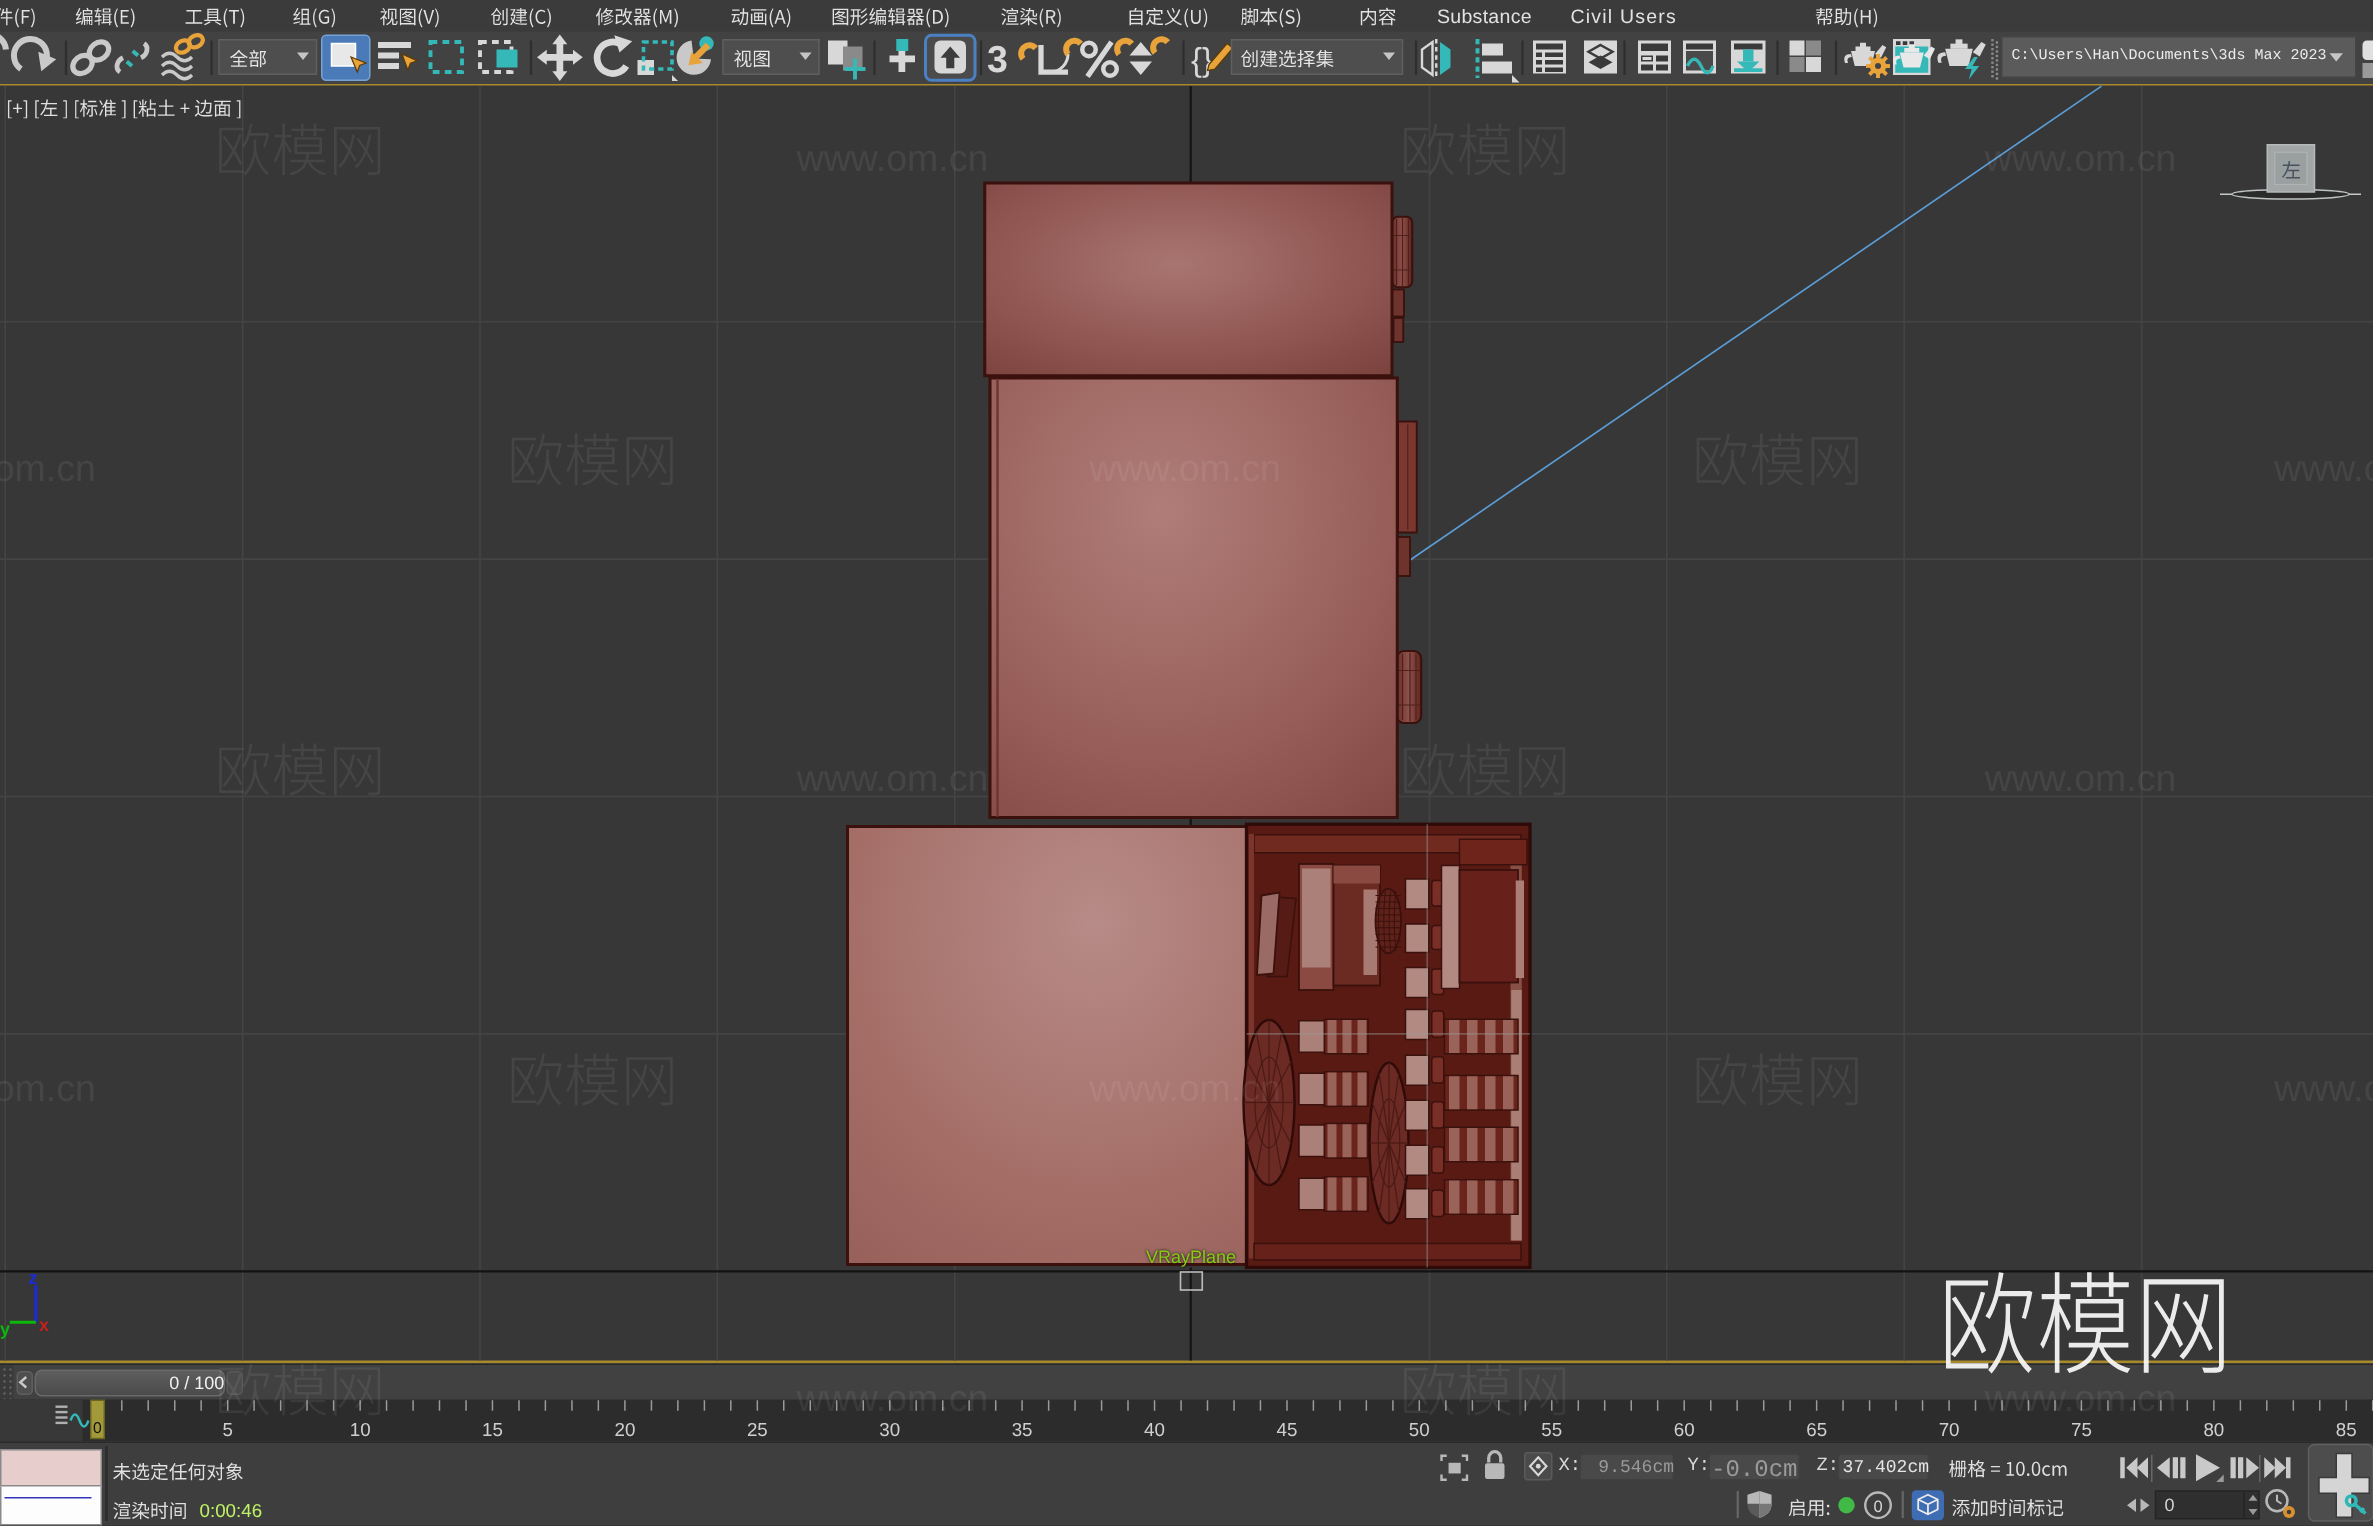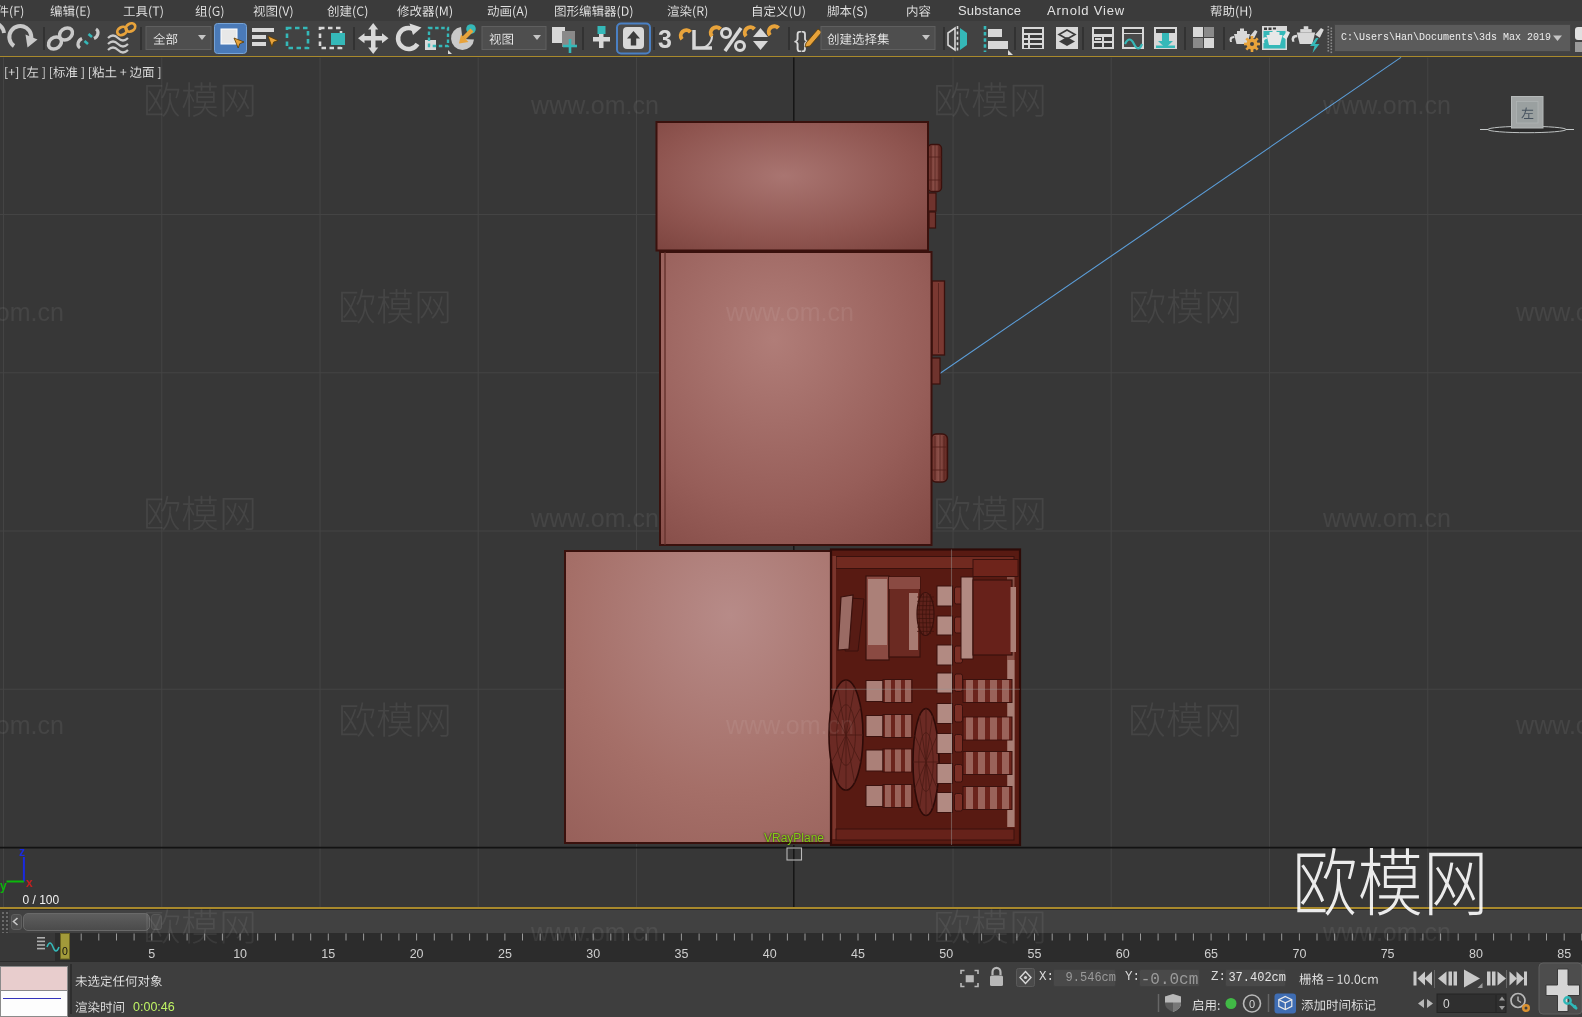--- a/index.html
+++ b/index.html
@@ -43,21 +43,21 @@
 <svg style="position:absolute;left:827.0px;top:1.7px;overflow:visible" width="41" height="18">
       <path transform="translate(0,13.8)" d="M1.1 -10.0V-5.5C1.1 -3.7 1.0 -1.2 0.4 0.6C0.6 0.7 0.9 0.9 1.1 1.0C1.5 -0.2 1.7 -1.8 1.8 -3.2H3.3V-0.1C3.3 0.0 3.2 0.1 3.1 0.1C3.0 0.1 2.6 0.1 2.1 0.1C2.2 0.3 2.3 0.7 2.3 0.9C3.0 0.9 3.4 0.9 3.7 0.7C4.0 0.6 4.0 0.3 4.0 -0.1V-10.0ZM1.8 -9.2H3.3V-7.1H1.8ZM1.8 -6.3H3.3V-4.1H1.8L1.8 -5.5ZM8.7 -9.8V1.0H9.5V-8.9H10.8V-2.1C10.8 -2.0 10.8 -2.0 10.7 -2.0C10.6 -2.0 10.2 -2.0 9.7 -2.0C9.9 -1.7 10.0 -1.3 10.0 -1.1C10.6 -1.1 11.0 -1.1 11.3 -1.3C11.6 -1.4 11.7 -1.7 11.7 -2.1V-9.8ZM4.7 -0.3 4.7 -0.3C4.9 -0.5 5.3 -0.6 7.5 -1.0C7.6 -0.7 7.6 -0.4 7.6 -0.2L8.3 -0.5C8.2 -1.3 7.8 -2.7 7.4 -3.7L6.8 -3.5C7.0 -3.0 7.2 -2.3 7.3 -1.7L5.5 -1.4C5.9 -2.3 6.3 -3.6 6.6 -4.7H8.3V-5.6H6.8V-7.5H8.1V-8.4H6.8V-10.4H6.0V-8.4H4.6V-7.5H6.0V-5.6H4.4V-4.7H5.7C5.5 -3.4 5.0 -2.2 4.9 -1.9C4.7 -1.4 4.6 -1.2 4.4 -1.1C4.5 -0.9 4.7 -0.5 4.7 -0.3Z M18.2 -10.5V-7.9H13.3V-6.9H17.1C16.2 -4.8 14.6 -2.8 13.0 -1.8C13.2 -1.6 13.5 -1.2 13.7 -1.0C15.5 -2.2 17.1 -4.5 18.1 -6.9H18.2V-2.3H15.3V-1.3H18.2V1.0H19.2V-1.3H22.1V-2.3H19.2V-6.9H19.4C20.4 -4.5 22.0 -2.2 23.8 -1.0C24.0 -1.3 24.3 -1.6 24.6 -1.8C22.8 -2.8 21.2 -4.8 20.4 -6.9H24.2V-7.9H19.2V-10.5Z M28.0 2.5 28.7 2.1C27.6 0.4 27.1 -1.8 27.1 -3.9C27.1 -6.0 27.6 -8.1 28.7 -9.9L28.0 -10.2C26.8 -8.3 26.1 -6.3 26.1 -3.9C26.1 -1.4 26.8 0.6 28.0 2.5Z M33.0 0.2C34.9 0.2 36.1 -1.0 36.1 -2.4C36.1 -3.8 35.3 -4.4 34.2 -4.9L33.0 -5.5C32.2 -5.8 31.4 -6.1 31.4 -7.0C31.4 -7.8 32.1 -8.3 33.1 -8.3C34.0 -8.3 34.7 -8.0 35.2 -7.5L35.8 -8.2C35.2 -8.9 34.2 -9.3 33.1 -9.3C31.5 -9.3 30.2 -8.3 30.2 -6.9C30.2 -5.6 31.3 -4.9 32.1 -4.5L33.4 -4.0C34.3 -3.6 35.0 -3.3 35.0 -2.3C35.0 -1.5 34.2 -0.9 33.0 -0.9C32.1 -0.9 31.2 -1.3 30.5 -2.0L29.8 -1.2C30.6 -0.4 31.7 0.2 33.0 0.2Z M37.9 2.5C39.1 0.6 39.8 -1.4 39.8 -3.9C39.8 -6.3 39.1 -8.3 37.9 -10.2L37.2 -9.9C38.3 -8.1 38.8 -6.0 38.8 -3.9C38.8 -1.8 38.3 0.4 37.2 2.1Z" fill="#e2e2e2"></path>
     </svg>
 <svg style="position:absolute;left:906.0px;top:1.7px;overflow:visible" width="25" height="18">
       <path transform="translate(0,13.8)" d="M1.2 -8.4V1.0H2.2V-7.4H5.8C5.7 -5.8 5.2 -3.7 2.5 -2.2C2.7 -2.1 3.0 -1.7 3.2 -1.5C4.9 -2.5 5.8 -3.7 6.2 -4.9C7.4 -3.8 8.6 -2.5 9.3 -1.7L10.1 -2.3C9.3 -3.2 7.8 -4.7 6.5 -5.8C6.6 -6.4 6.7 -6.9 6.7 -7.4H10.4V-0.2C10.4 -0.0 10.3 0.1 10.1 0.1C9.8 0.1 9.0 0.1 8.1 0.0C8.2 0.3 8.3 0.7 8.4 1.0C9.5 1.0 10.3 1.0 10.7 0.8C11.2 0.7 11.3 0.4 11.3 -0.2V-8.4H6.7V-10.5H5.8V-8.4Z M16.6 -7.9C15.9 -7.0 14.8 -6.1 13.6 -5.5C13.8 -5.4 14.1 -5.0 14.3 -4.8C15.4 -5.5 16.7 -6.5 17.5 -7.6ZM19.8 -7.4C21.0 -6.6 22.4 -5.6 23.1 -4.9L23.8 -5.5C23.0 -6.2 21.6 -7.2 20.5 -7.9ZM18.7 -6.8C17.5 -5.0 15.3 -3.4 13.0 -2.5C13.2 -2.3 13.4 -2.0 13.6 -1.8C14.2 -2.0 14.7 -2.3 15.2 -2.6V1.0H16.2V0.6H21.3V1.0H22.3V-2.7C22.8 -2.5 23.3 -2.2 23.9 -1.9C24.0 -2.2 24.3 -2.5 24.5 -2.7C22.5 -3.5 20.7 -4.5 19.3 -6.1L19.5 -6.4ZM16.2 -0.2V-2.4H21.3V-0.2ZM16.2 -3.2C17.2 -3.8 18.1 -4.6 18.8 -5.5C19.6 -4.5 20.5 -3.8 21.5 -3.2ZM17.9 -10.4C18.1 -10.1 18.3 -9.7 18.4 -9.3H13.5V-7.1H14.4V-8.5H23.0V-7.1H24.0V-9.3H19.5C19.4 -9.7 19.1 -10.2 18.9 -10.6Z" fill="#e2e2e2"></path>
     </svg>
 <svg style="position:absolute;left:1210.0px;top:1.7px;overflow:visible" width="43" height="18">
       <path transform="translate(0,13.8)" d="M3.4 -10.5V-9.5H0.8V-8.8H3.4V-7.8H1.1V-7.1H3.4V-6.8C3.4 -6.6 3.4 -6.4 3.3 -6.1H0.6V-5.4H3.0C2.6 -4.8 1.9 -4.2 0.9 -3.9C1.1 -3.7 1.4 -3.4 1.5 -3.2C2.9 -3.8 3.6 -4.6 4.0 -5.4H6.8V-6.1H4.3C4.4 -6.4 4.4 -6.6 4.4 -6.8V-7.1H6.4V-7.8H4.4V-8.8H6.7V-9.5H4.4V-10.5ZM7.3 -10.0V-3.8H8.2V-9.2H10.3C10.0 -8.6 9.6 -8.0 9.2 -7.5C10.3 -6.8 10.7 -6.3 10.7 -5.8C10.7 -5.6 10.6 -5.4 10.4 -5.3C10.2 -5.2 10.0 -5.2 9.9 -5.2C9.5 -5.2 9.0 -5.2 8.5 -5.2C8.7 -5.0 8.8 -4.7 8.8 -4.4C9.3 -4.4 9.8 -4.4 10.2 -4.4C10.5 -4.5 10.8 -4.5 11.0 -4.6C11.4 -4.9 11.6 -5.2 11.6 -5.8C11.6 -6.3 11.2 -6.9 10.2 -7.6C10.7 -8.2 11.2 -9.0 11.7 -9.6L11.1 -10.0L10.9 -10.0ZM1.9 -3.3V0.3H2.8V-2.4H5.7V1.0H6.7V-2.4H9.9V-0.7C9.9 -0.6 9.8 -0.5 9.6 -0.5C9.4 -0.5 8.7 -0.5 7.9 -0.5C8.0 -0.3 8.1 0.1 8.2 0.3C9.2 0.3 9.9 0.3 10.3 0.2C10.7 0.0 10.8 -0.2 10.8 -0.7V-3.3H6.7V-4.3H5.7V-3.3Z M20.4 -10.5C20.4 -9.5 20.4 -8.6 20.4 -7.7H18.3V-6.8H20.4C20.2 -3.8 19.5 -1.2 17.1 0.3C17.4 0.5 17.7 0.8 17.8 1.0C20.4 -0.7 21.1 -3.5 21.2 -6.8H23.2C23.1 -2.2 23.0 -0.5 22.6 -0.1C22.5 0.0 22.4 0.1 22.2 0.1C21.9 0.1 21.2 0.0 20.5 -0.0C20.7 0.2 20.8 0.6 20.8 0.9C21.5 0.9 22.2 0.9 22.6 0.9C23.0 0.9 23.2 0.8 23.5 0.4C23.9 -0.1 24.0 -1.9 24.1 -7.2C24.1 -7.3 24.1 -7.7 24.1 -7.7H21.3C21.3 -8.6 21.3 -9.5 21.3 -10.5ZM12.9 -1.2 13.1 -0.2C14.6 -0.6 16.7 -1.1 18.7 -1.5L18.6 -2.4L17.9 -2.2V-9.9H13.8V-1.4ZM14.7 -1.5V-3.7H17.0V-2.0ZM14.7 -6.4H17.0V-4.5H14.7ZM14.7 -7.2V-9.0H17.0V-7.2Z M28.0 2.5 28.7 2.1C27.6 0.4 27.1 -1.8 27.1 -3.9C27.1 -6.0 27.6 -8.1 28.7 -9.9L28.0 -10.2C26.8 -8.3 26.1 -6.3 26.1 -3.9C26.1 -1.4 26.8 0.6 28.0 2.5Z M30.5 0.0H31.6V-4.3H35.9V0.0H37.1V-9.2H35.9V-5.3H31.6V-9.2H30.5Z M39.6 2.5C40.7 0.6 41.4 -1.4 41.4 -3.9C41.4 -6.3 40.7 -8.3 39.6 -10.2L38.9 -9.9C39.9 -8.1 40.5 -6.0 40.5 -3.9C40.5 -1.8 39.9 0.4 38.9 2.1Z" fill="#e2e2e2"></path>
     </svg>
 <div class="lat" style="left:958px;top:3px;font-size:13px;letter-spacing:0.2px">Substance</div>
-<div class="lat" style="left:1047px;top:3px;font-size:13px;letter-spacing:0.8px">Arnold View</div>
+<div class="lat" style="left:1047px;top:3px;font-size:13px;letter-spacing:0.8px">Civil Users</div>
 <div class="lat" style="left:1142px;top:21px;font-size:15px;letter-spacing:0.4px">Arnold</div>
 <div class="abs" style="left:0;top:21px;width:1582px;height:35px;background:#424242"></div>
 <svg class="abs" style="left:0;top:0" width="1582" height="58">
 <path d="M -7 45 A 11 11 0 1 1 4 33" fill="none" stroke="#c9c9c9" stroke-width="4"></path>
 <path d="M 14 46 A 11 11 0 1 1 29.5 43" fill="none" stroke="#c9c9c9" stroke-width="4"></path>
       <path d="M 37.5 39.5 L 25.5 34.5 L 27.5 47.5 Z" fill="#c9c9c9"></path>
 <line x1="44" y1="27" x2="44" y2="50" stroke="#2e2e2e" stroke-width="1.5"></line>
 <g stroke="#c9c9c9" stroke-width="3.5" fill="none">
         <ellipse cx="55" cy="43" rx="7" ry="5.5" transform="rotate(-38 55 43)"></ellipse>
         <ellipse cx="66" cy="34" rx="7" ry="5.5" transform="rotate(-38 66 34)"></ellipse>
@@ -276,21 +276,21 @@
 </svg>
 <svg style="position:absolute;left:153.0px;top:29.8px;overflow:visible" width="25" height="18">
       <path transform="translate(0,13.8)" d="M6.2 -10.6C4.9 -8.7 2.6 -6.8 0.3 -5.8C0.6 -5.6 0.8 -5.3 1.0 -5.0C1.5 -5.3 2.0 -5.6 2.5 -5.9V-5.1H5.8V-3.1H2.5V-2.3H5.8V-0.2H1.0V0.7H11.6V-0.2H6.7V-2.3H10.1V-3.1H6.7V-5.1H10.1V-5.9C10.6 -5.6 11.1 -5.2 11.6 -5.0C11.7 -5.2 12.0 -5.6 12.2 -5.8C10.2 -6.8 8.3 -8.1 6.8 -9.9L7.0 -10.2ZM2.5 -5.9C3.9 -6.8 5.2 -8.0 6.2 -9.2C7.4 -7.9 8.7 -6.8 10.1 -5.9Z M14.3 -7.9C14.6 -7.2 14.9 -6.3 15.1 -5.7L15.9 -5.9C15.8 -6.5 15.4 -7.4 15.1 -8.1ZM20.3 -9.8V1.0H21.2V-9.0H23.2C22.9 -8.0 22.4 -6.7 21.9 -5.6C23.0 -4.5 23.3 -3.6 23.3 -2.8C23.3 -2.3 23.2 -1.9 23.0 -1.8C22.9 -1.7 22.7 -1.7 22.5 -1.7C22.2 -1.7 21.9 -1.7 21.5 -1.7C21.7 -1.4 21.8 -1.0 21.8 -0.8C22.1 -0.8 22.5 -0.8 22.9 -0.8C23.1 -0.9 23.4 -0.9 23.6 -1.1C24.0 -1.4 24.2 -2.0 24.2 -2.7C24.2 -3.6 23.9 -4.5 22.8 -5.7C23.3 -6.9 23.9 -8.3 24.4 -9.5L23.7 -9.9L23.6 -9.8ZM15.6 -10.3C15.8 -9.9 16.0 -9.4 16.1 -9.0H13.5V-8.2H19.4V-9.0H17.1C16.9 -9.5 16.7 -10.1 16.4 -10.6ZM17.9 -8.1C17.7 -7.4 17.3 -6.4 17.0 -5.7H13.1V-4.8H19.7V-5.7H17.9C18.2 -6.3 18.6 -7.2 18.9 -7.9ZM13.9 -3.6V0.9H14.8V0.3H18.2V0.8H19.1V-3.6ZM14.8 -0.5V-2.8H18.2V-0.5Z" fill="#e6e6e6"></path>
     </svg>
 <svg style="position:absolute;left:489.0px;top:29.8px;overflow:visible" width="25" height="18">
       <path transform="translate(0,13.8)" d="M5.6 -9.9V-3.2H6.5V-9.1H10.4V-3.2H11.3V-9.9ZM1.9 -10.1C2.4 -9.6 2.9 -8.9 3.1 -8.4L3.9 -8.9C3.6 -9.3 3.1 -10.0 2.6 -10.5ZM8.0 -8.1V-5.7C8.0 -3.7 7.6 -1.3 4.4 0.3C4.6 0.5 4.9 0.8 5.0 1.0C6.9 0.0 7.9 -1.3 8.4 -2.7V-0.2C8.4 0.6 8.7 0.8 9.6 0.8H10.7C11.8 0.8 11.9 0.3 12.1 -1.7C11.8 -1.7 11.5 -1.9 11.3 -2.0C11.2 -0.2 11.2 0.1 10.7 0.1H9.7C9.4 0.1 9.3 0.0 9.3 -0.4V-3.5H8.6C8.8 -4.2 8.9 -5.0 8.9 -5.7V-8.1ZM0.8 -8.3V-7.5H3.8C3.1 -5.9 1.8 -4.3 0.5 -3.5C0.6 -3.3 0.9 -2.8 0.9 -2.6C1.4 -2.9 1.9 -3.4 2.4 -3.9V1.0H3.3V-4.4C3.7 -3.8 4.2 -3.1 4.5 -2.7L5.1 -3.5C4.9 -3.8 4.0 -4.8 3.5 -5.3C4.1 -6.1 4.6 -7.1 5.0 -8.1L4.5 -8.4L4.3 -8.3Z M17.2 -3.5C18.2 -3.3 19.5 -2.8 20.2 -2.5L20.6 -3.1C19.9 -3.5 18.6 -3.9 17.6 -4.1ZM15.9 -1.9C17.7 -1.7 19.8 -1.2 21.0 -0.8L21.4 -1.5C20.2 -1.9 18.1 -2.4 16.4 -2.5ZM13.6 -10.0V1.0H14.4V0.5H23.0V1.0H24.0V-10.0ZM14.4 -0.4V-9.1H23.0V-0.4ZM17.7 -8.8C17.1 -7.8 16.0 -6.9 14.9 -6.2C15.1 -6.1 15.4 -5.8 15.6 -5.7C15.9 -5.9 16.3 -6.2 16.7 -6.5C17.1 -6.1 17.6 -5.8 18.1 -5.4C17.0 -4.9 15.8 -4.5 14.7 -4.3C14.8 -4.2 15.0 -3.8 15.1 -3.6C16.4 -3.9 17.7 -4.3 18.9 -5.0C19.9 -4.4 21.1 -4.0 22.3 -3.7C22.4 -3.9 22.6 -4.2 22.8 -4.4C21.7 -4.6 20.6 -5.0 19.6 -5.4C20.6 -6.0 21.3 -6.7 21.9 -7.6L21.3 -7.9L21.2 -7.9H17.9C18.1 -8.1 18.3 -8.3 18.5 -8.6ZM17.2 -7.0 17.3 -7.1H20.6C20.1 -6.6 19.5 -6.2 18.8 -5.8C18.2 -6.2 17.6 -6.6 17.2 -7.0Z" fill="#e6e6e6"></path>
     </svg>
 <svg style="position:absolute;left:827.0px;top:29.8px;overflow:visible" width="62" height="18">
       <path transform="translate(0,13.8)" d="M10.5 -10.3V-0.2C10.5 -0.0 10.4 0.1 10.2 0.1C9.9 0.1 9.1 0.1 8.2 0.1C8.4 0.3 8.5 0.7 8.6 1.0C9.7 1.0 10.4 0.9 10.8 0.8C11.2 0.6 11.4 0.4 11.4 -0.2V-10.3ZM8.0 -9.1V-2.1H8.9V-9.1ZM1.8 -5.9V-0.6C1.8 0.6 2.1 0.8 3.4 0.8C3.6 0.8 5.4 0.8 5.7 0.8C6.8 0.8 7.1 0.3 7.2 -1.4C6.9 -1.5 6.6 -1.6 6.4 -1.8C6.3 -0.3 6.2 0.0 5.6 0.0C5.2 0.0 3.8 0.0 3.4 0.0C2.8 0.0 2.7 -0.1 2.7 -0.6V-5.1H5.4C5.3 -3.6 5.2 -3.0 5.0 -2.8C5.0 -2.7 4.9 -2.7 4.7 -2.7C4.5 -2.7 4.1 -2.7 3.6 -2.7C3.7 -2.5 3.8 -2.2 3.8 -1.9C4.3 -1.9 4.8 -1.9 5.1 -1.9C5.4 -1.9 5.6 -2.0 5.8 -2.2C6.1 -2.5 6.2 -3.4 6.3 -5.6C6.3 -5.7 6.3 -5.9 6.3 -5.9ZM3.9 -10.5C3.2 -8.9 1.9 -7.1 0.3 -6.0C0.6 -5.9 0.9 -5.5 1.0 -5.4C2.3 -6.3 3.3 -7.6 4.1 -8.9C5.1 -7.8 6.2 -6.6 6.8 -5.7L7.4 -6.3C6.8 -7.2 5.6 -8.6 4.5 -9.7L4.8 -10.2Z M17.4 -9.4V-8.7H19.8V-7.8H16.6V-7.0H19.8V-6.0H17.3V-5.3H19.8V-4.3H17.2V-3.6H19.8V-2.6H16.7V-1.9H19.8V-0.6H20.6V-1.9H24.2V-2.6H20.6V-3.6H23.7V-4.3H20.6V-5.3H23.5V-7.0H24.3V-7.8H23.5V-9.4H20.6V-10.5H19.8V-9.4ZM20.6 -7.0H22.6V-6.0H20.6ZM20.6 -7.8V-8.7H22.6V-7.8ZM13.7 -4.9C13.7 -5.1 14.0 -5.2 14.2 -5.3H15.7C15.6 -4.2 15.3 -3.2 15.0 -2.4C14.7 -2.9 14.4 -3.5 14.2 -4.3L13.5 -4.0C13.8 -3.0 14.2 -2.2 14.6 -1.6C14.2 -0.8 13.6 -0.1 13.0 0.4C13.2 0.5 13.5 0.8 13.7 1.0C14.2 0.5 14.8 -0.1 15.2 -0.9C16.5 0.4 18.4 0.7 20.7 0.7H24.2C24.2 0.4 24.4 0.0 24.5 -0.2C23.9 -0.2 21.2 -0.2 20.7 -0.2C18.6 -0.2 16.8 -0.4 15.6 -1.7C16.1 -2.8 16.5 -4.3 16.7 -6.0L16.1 -6.2L16.0 -6.2H14.9C15.5 -7.1 16.2 -8.3 16.7 -9.5L16.1 -9.9L15.8 -9.7H13.3V-8.9H15.5C15.0 -7.8 14.3 -6.8 14.1 -6.4C13.9 -6.0 13.6 -5.7 13.3 -5.7C13.4 -5.5 13.6 -5.1 13.7 -4.9Z M25.8 -9.6C26.5 -9.0 27.3 -8.1 27.7 -7.5L28.5 -8.1C28.1 -8.7 27.2 -9.5 26.5 -10.1ZM30.6 -10.1C30.3 -9.0 29.8 -7.9 29.1 -7.2C29.3 -7.1 29.7 -6.8 29.9 -6.7C30.2 -7.0 30.4 -7.5 30.7 -8.0H32.5V-6.1H29.0V-5.3H31.3C31.1 -3.7 30.5 -2.5 28.7 -1.8C28.9 -1.6 29.1 -1.3 29.2 -1.0C31.3 -1.9 32.0 -3.3 32.2 -5.3H33.5V-2.4C33.5 -1.4 33.7 -1.2 34.6 -1.2C34.8 -1.2 35.7 -1.2 35.9 -1.2C36.6 -1.2 36.9 -1.6 37.0 -3.2C36.7 -3.2 36.3 -3.4 36.2 -3.5C36.1 -2.2 36.1 -2.0 35.8 -2.0C35.6 -2.0 34.9 -2.0 34.8 -2.0C34.5 -2.0 34.4 -2.1 34.4 -2.4V-5.3H36.9V-6.1H33.5V-8.0H36.4V-8.8H33.5V-10.5H32.5V-8.8H31.1C31.2 -9.1 31.4 -9.5 31.5 -9.9ZM28.1 -5.7H25.7V-4.8H27.2V-1.0C26.7 -0.8 26.1 -0.3 25.6 0.2L26.2 1.0C26.9 0.2 27.6 -0.4 28.0 -0.4C28.3 -0.4 28.7 -0.1 29.2 0.2C30.0 0.7 31.1 0.9 32.5 0.9C33.7 0.9 35.8 0.8 36.8 0.7C36.8 0.5 37.0 -0.0 37.1 -0.2C35.8 -0.1 33.9 -0.0 32.5 -0.0C31.2 -0.0 30.1 -0.1 29.4 -0.6C28.8 -0.9 28.5 -1.2 28.1 -1.2Z M39.7 -10.5V-8.0H38.1V-7.1H39.7V-4.5C39.0 -4.2 38.4 -4.1 38.0 -3.9L38.2 -3.0L39.7 -3.5V-0.2C39.7 0.0 39.6 0.1 39.5 0.1C39.4 0.1 38.9 0.1 38.3 0.1C38.5 0.3 38.6 0.7 38.6 1.0C39.4 1.0 39.9 0.9 40.2 0.8C40.5 0.6 40.6 0.4 40.6 -0.2V-3.8L42.1 -4.3L42.0 -5.2L40.6 -4.7V-7.1H42.1V-8.0H40.6V-10.5ZM47.5 -9.0C47.1 -8.3 46.5 -7.8 45.8 -7.3C45.1 -7.8 44.6 -8.3 44.1 -9.0ZM42.5 -9.8V-9.0H43.2C43.7 -8.2 44.3 -7.4 45.0 -6.8C44.1 -6.2 43.0 -5.8 41.9 -5.5C42.1 -5.3 42.3 -5.0 42.4 -4.8C43.5 -5.1 44.7 -5.6 45.8 -6.2C46.7 -5.6 47.9 -5.1 49.1 -4.7C49.2 -5.0 49.5 -5.3 49.7 -5.5C48.5 -5.8 47.4 -6.2 46.5 -6.8C47.5 -7.5 48.3 -8.5 48.9 -9.6L48.3 -9.9L48.1 -9.8ZM45.2 -5.2V-4.0H42.7V-3.2H45.2V-1.9H42.1V-1.1H45.2V1.0H46.2V-1.1H49.5V-1.9H46.2V-3.2H48.6V-4.0H46.2V-5.2Z M55.8 -3.7V-2.8H50.7V-2.0H54.9C53.7 -1.1 51.9 -0.3 50.4 0.1C50.6 0.3 50.8 0.6 51.0 0.9C52.6 0.4 54.5 -0.6 55.8 -1.7V1.0H56.7V-1.7C58.0 -0.7 59.9 0.3 61.5 0.8C61.6 0.5 61.9 0.2 62.1 -0.0C60.5 -0.4 58.8 -1.2 57.6 -2.0H61.8V-2.8H56.7V-3.7ZM56.1 -6.9V-6.1H53.1V-6.9ZM55.8 -10.3C56.0 -10.0 56.2 -9.5 56.4 -9.2H53.6C53.8 -9.6 54.1 -10.0 54.3 -10.3L53.3 -10.5C52.8 -9.4 51.8 -8.0 50.4 -7.0C50.6 -6.9 50.9 -6.6 51.1 -6.4C51.5 -6.7 51.8 -7.0 52.1 -7.4V-3.4H53.1V-3.8H61.5V-4.5H57.0V-5.4H60.6V-6.1H57.0V-6.9H60.6V-7.6H57.0V-8.4H61.1V-9.2H57.4C57.2 -9.6 57.0 -10.1 56.7 -10.5ZM56.1 -7.6H53.1V-8.4H56.1ZM56.1 -5.4V-4.5H53.1V-5.4Z" fill="#e6e6e6"></path>
     </svg>
-<div class="lat" style="left:1341px;top:32px;font-family:'Liberation Mono',monospace;font-size:10px;color:#ececec">C:\Users\Han\Documents\3ds Max 2019</div>
+<div class="lat" style="left:1341px;top:32px;font-family:'Liberation Mono',monospace;font-size:10px;color:#ececec">C:\Users\Han\Documents\3ds Max 2023</div>
 <div class="abs" style="left:0;top:56px;width:1582px;height:853px;background:#373737"></div>
 <div class="abs" style="left:0;top:55.6px;width:1582px;height:1.6px;background:#a8892c"></div>
 <div class="abs" style="left:0;top:907.2px;width:1582px;height:1.7px;background:#a8892c"></div>
 <svg class="abs" style="left:0;top:0" width="1582" height="1017">
 <line x1="3.5" y1="57.4" x2="3.5" y2="907" stroke="#444444" stroke-width="1.1"></line>
 <line x1="161.8" y1="57.4" x2="161.8" y2="907" stroke="#444444" stroke-width="1.1"></line>
 <line x1="320.0" y1="57.4" x2="320.0" y2="907" stroke="#444444" stroke-width="1.1"></line>
 <line x1="478.2" y1="57.4" x2="478.2" y2="907" stroke="#444444" stroke-width="1.1"></line>
 <line x1="636.5" y1="57.4" x2="636.5" y2="907" stroke="#444444" stroke-width="1.1"></line>
 <line x1="953.0" y1="57.4" x2="953.0" y2="907" stroke="#444444" stroke-width="1.1"></line>
@@ -510,21 +510,21 @@
     </svg>
 <div class="lat" style="left:764px;top:831px;color:#84cc16;font-size:12px;text-shadow:0 0 2px #000">VRayPlane</div>
 <div class="abs" style="left:0;top:908.9px;width:1582px;height:24.1px;background:#414141;border-top:1px solid #2a2a2a"></div>
 <div class="abs" style="left:0;top:909.5px;width:9px;height:23px;background:#3a3a3a;background-image:radial-gradient(#6a6a6a 0.8px, transparent 0.9px);background-size:4px 4px;background-position:1px 1px"></div>
 <div class="abs" style="left:10.5px;top:913.5px;width:11px;height:16.5px;background:#4e4e4e;border-radius:3px;border:1px solid #5e5e5e;box-sizing:border-box"></div>
 <svg class="abs" style="left:0;top:0" width="1582" height="1017">
       <path d="M 17.5 918 l -4 3.5 l 4 3.5" fill="none" stroke="#c9c9c9" stroke-width="1.6"></path>
       <path d="M 153.5 918 l 4 3.5 l -4 3.5" fill="none" stroke="#c9c9c9" stroke-width="1.6"></path>
     </svg>
 <div class="abs" style="left:22.5px;top:912.5px;width:127px;height:18px;border-radius:5px;background:linear-gradient(#5e5e5e,#4b4b4b);border:1px solid #696969;box-sizing:border-box"></div>
-<div class="lat" style="left:22.5px;top:893px;width:127px;text-align:left;font-size:12px;color:#f2f2f2">0 / 100</div>
+<div class="lat" style="left:22.5px;top:915px;width:127px;text-align:right;font-size:12px;color:#f2f2f2">0 / 100</div>
 <div class="abs" style="left:150.5px;top:913.5px;width:11.5px;height:16.5px;background:#4b4b4b;border-radius:3px;border:1px solid #585858;box-sizing:border-box"></div>
 <div class="abs" style="left:0;top:933px;width:1582px;height:28px;background:#2c2c2c"></div>
 <div class="abs" style="left:0;top:933px;width:55px;height:28px;background:#383838"></div>
 <svg class="abs" style="left:0;top:0" width="1582" height="1017">
 <g fill="#b0b0b0">
         <rect x="37" y="937.0" width="8" height="1.6"></rect>
         <rect x="37" y="940.6" width="8" height="1.6"></rect>
         <rect x="37" y="944.2" width="8" height="1.6"></rect>
         <rect x="37" y="947.8" width="8" height="1.6"></rect>
       </g>

